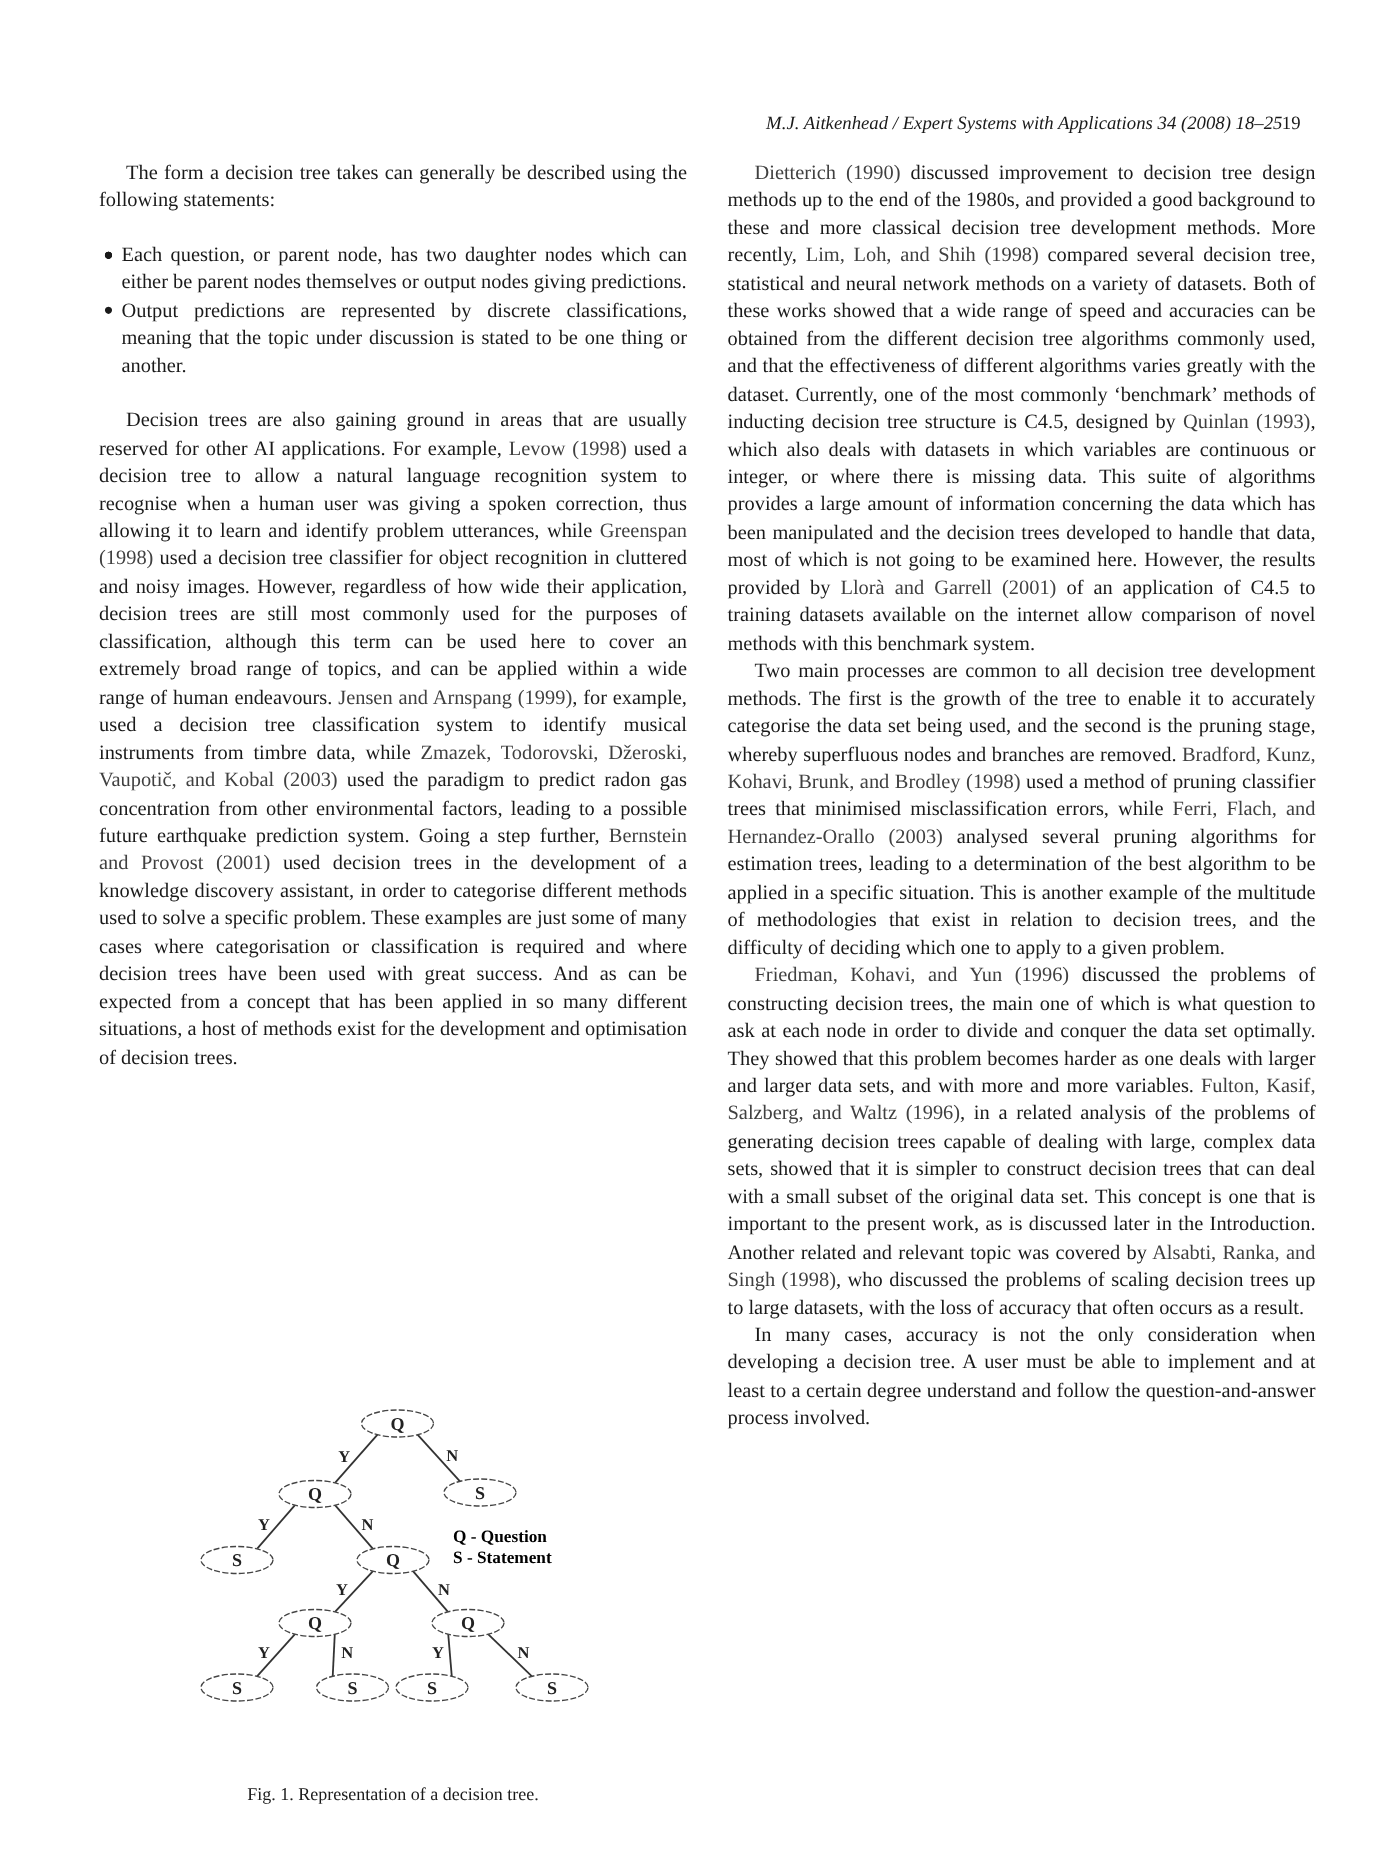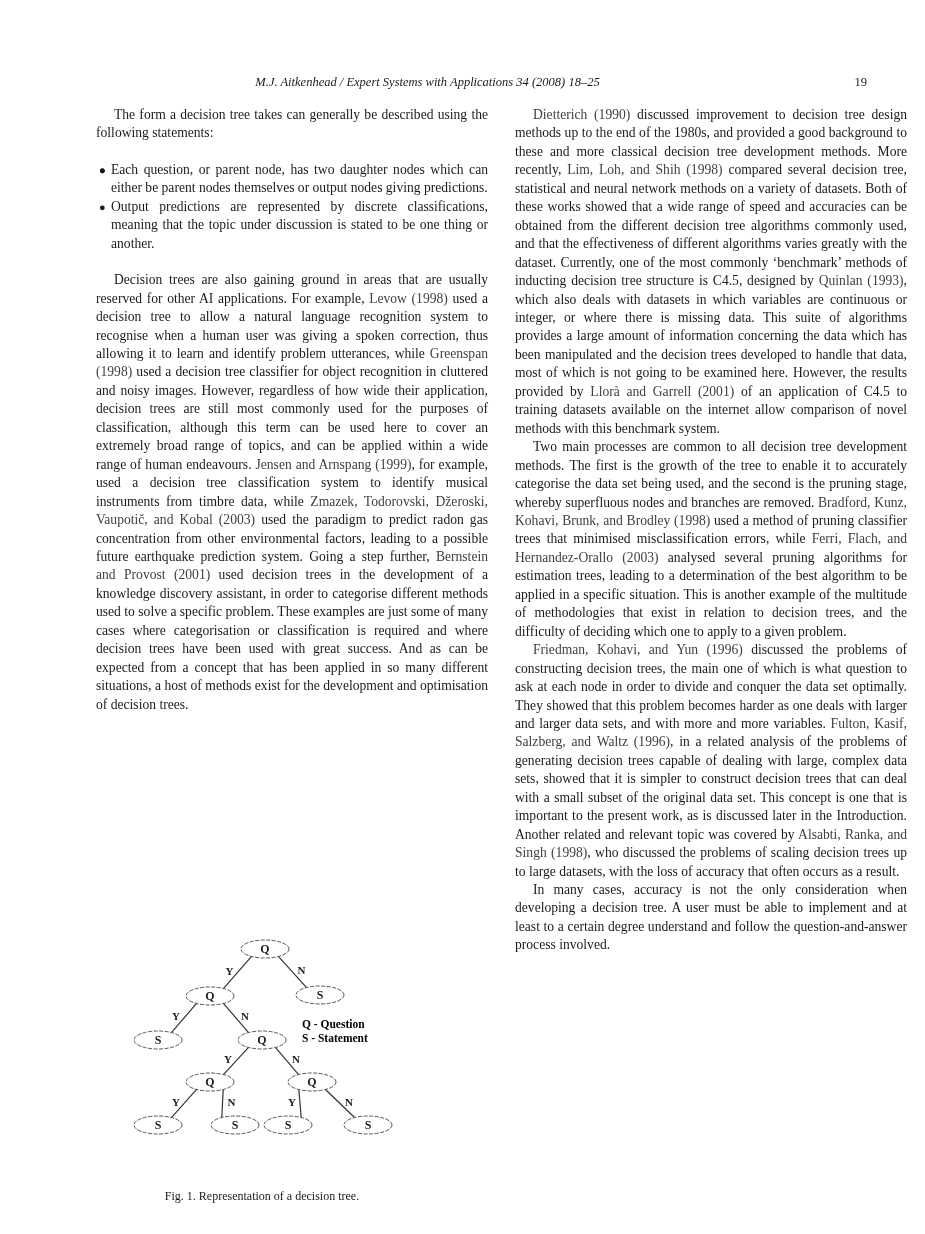--- a/index.html
+++ b/index.html
@@ -3,30 +3,30 @@
 <meta charset="utf-8">
 <style>
   html, body { margin: 0; padding: 0; background: #ffffff; }
   body {
     width: 925px; height: 1234px; position: relative; overflow: hidden;
     font-family: "Liberation Serif", "DejaVu Serif", serif;
     color: #1a1a1a;
   }
   .running-head {
     position: absolute; top: 75px; left: 0; width: 855px;
-    font-size: 12.5px; font-style: italic; text-align: center;
+    font-size: 12.5px; font-style: italic; text-align: right;
   }
   .page-number {
     position: absolute; top: 75px; right: 58px;
     font-size: 12.5px;
   }
   .column {
     position: absolute; top: 106px; width: 392px;
     font-size: 13.6px; line-height: 18.45px;
-    text-align: justify; hyphens: manual; margin-left: 30px;
+    text-align: justify; hyphens: manual;
   }
   .col-left { left: 66px; }
   .col-right { left: 485px; }
   p { margin: 0; text-indent: 18px; }
   .gap { height: 18px; }
   ul.bullets { list-style: none; margin: 0; padding: 0; }
   ul.bullets li { position: relative; padding-left: 15px; }
   ul.bullets li .bullet {
     position: absolute; left: 3px; top: 0; font-size: 11px;
   }

